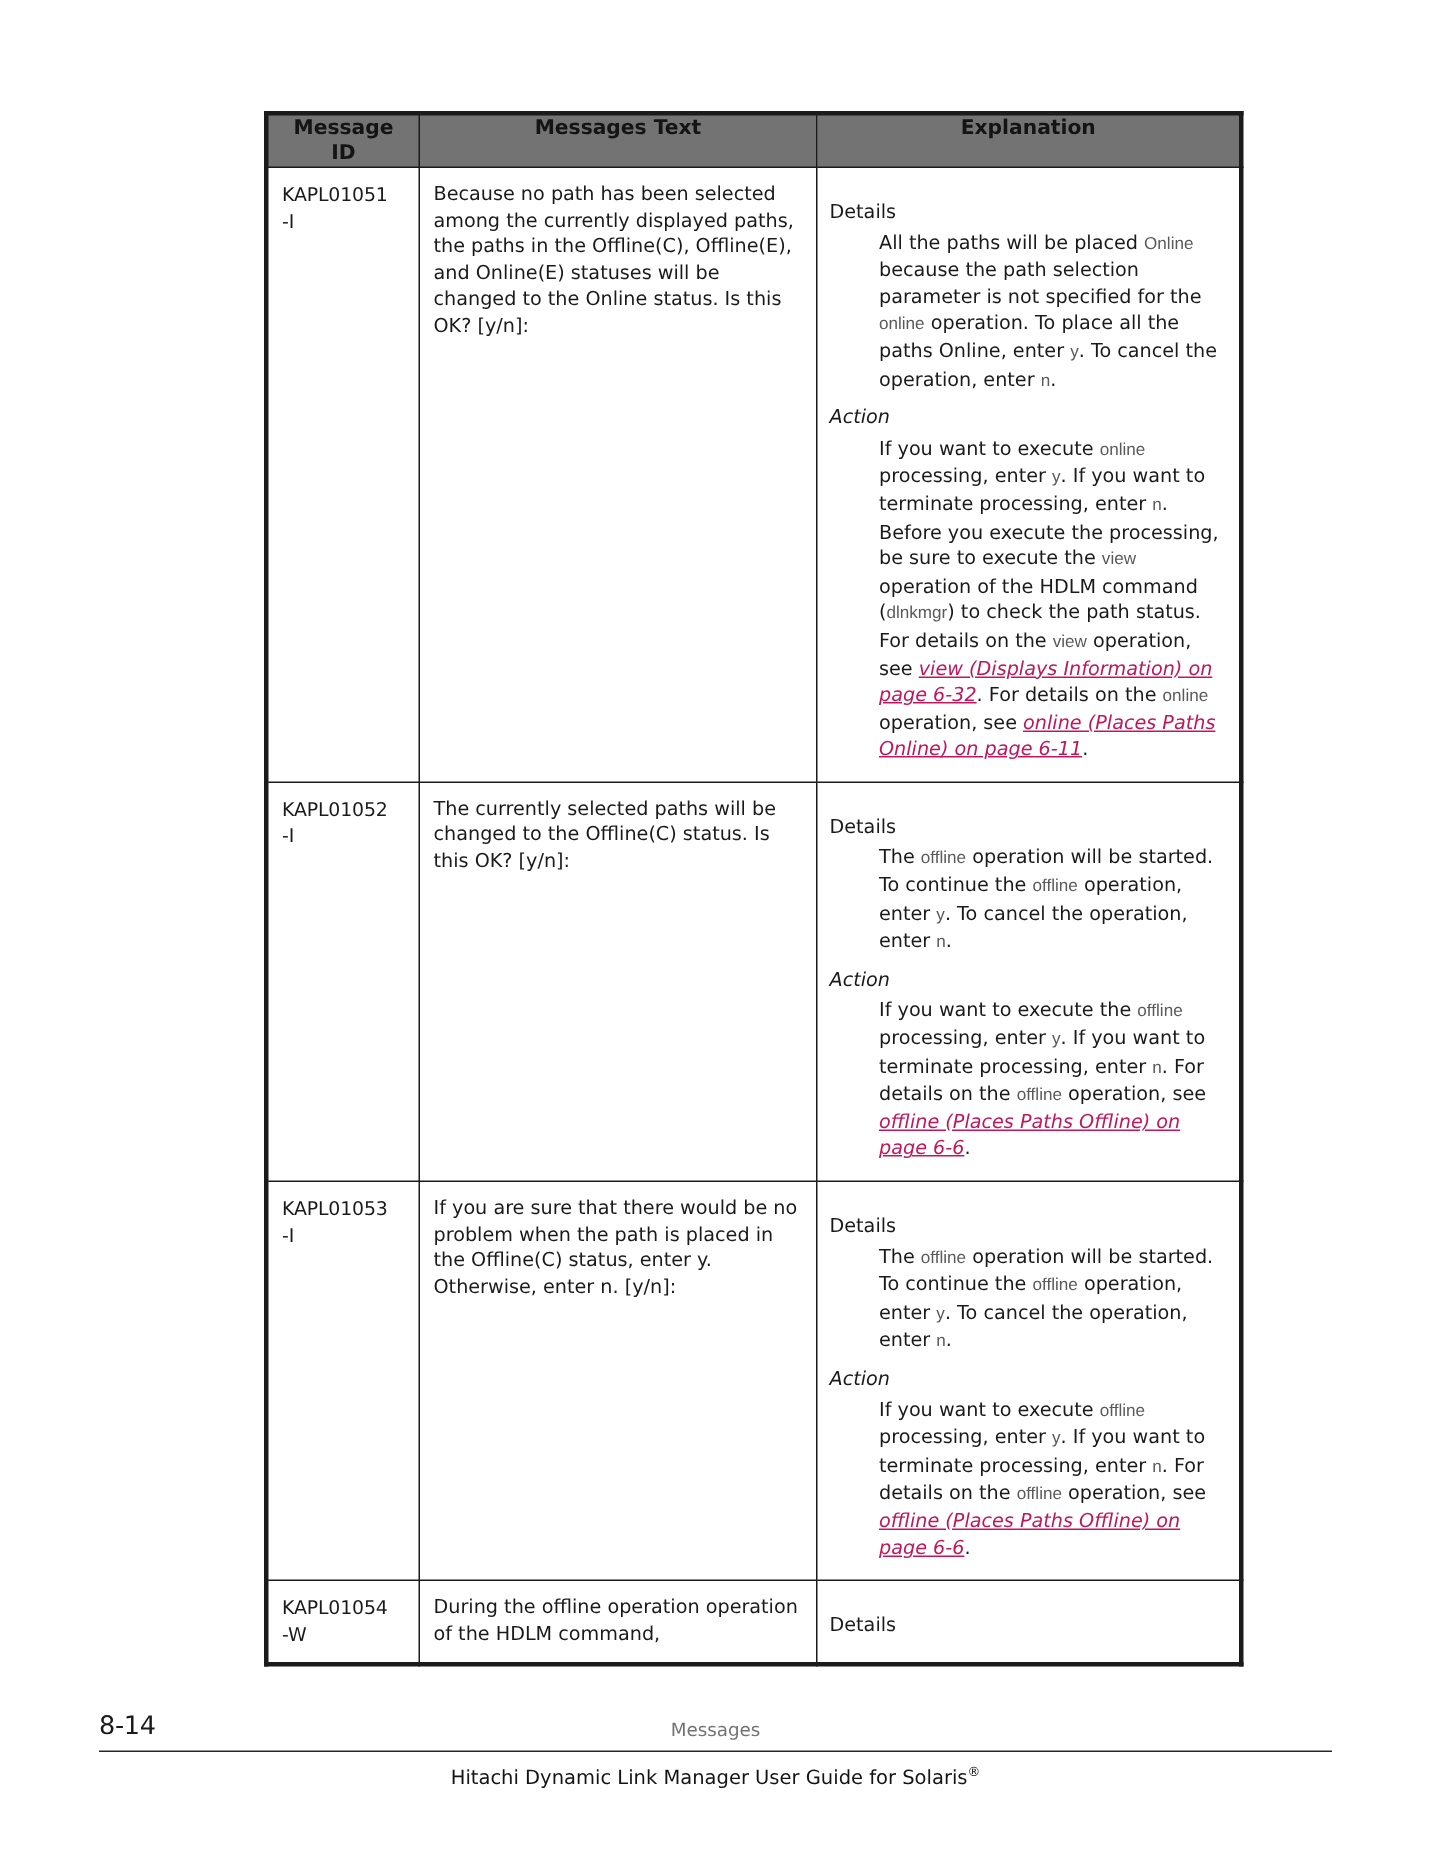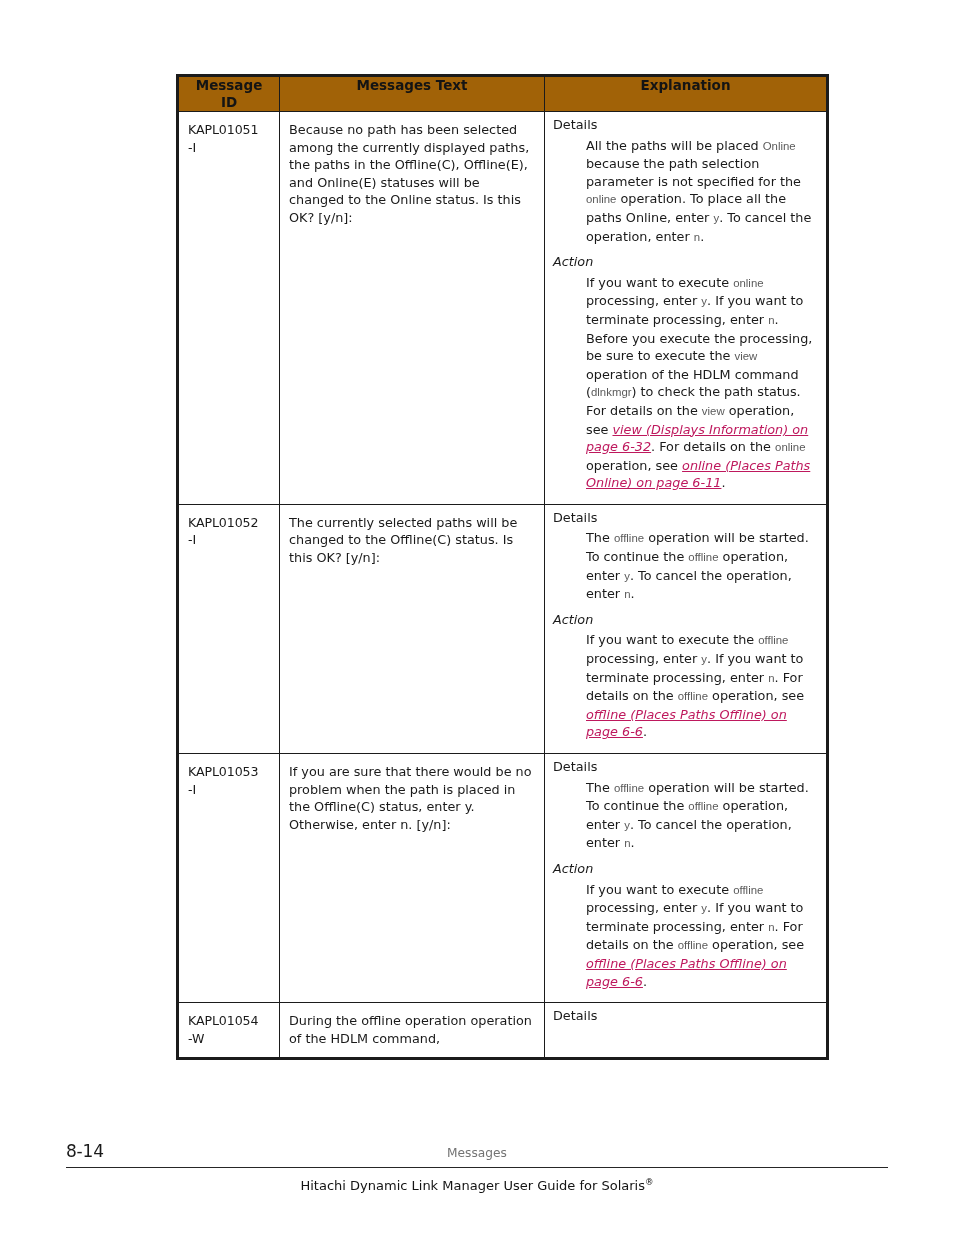--- a/index.html
+++ b/index.html
@@ -40,21 +40,21 @@
   .msg-table td {
     border-left: 1.5px solid #1b1b1b;
     border-right: 1.5px solid #1b1b1b;
     border-top: 1.5px solid #1b1b1b;
     border-bottom: 1.5px solid #1b1b1b;
     vertical-align: top;
     padding: 0;
   }
 
   thead th {
-    background: #a16207;
+    background: #737373;
     text-align: center;
     font-weight: bold;
     font-size: 13.5px;
     line-height: 17px;
     padding: 12px 6px 13px 6px;
     border-bottom: 3px solid #1b1b1b;
     color: #141414;
   }
 
   td.cell-id {
@@ -64,21 +64,21 @@
     letter-spacing: -0.1px;
   }
   td.cell-text {
     font-size: 12.8px;
     line-height: 17.6px;
     padding: 9px 8px 10px 9px;
   }
   td.cell-expl {
     font-size: 12.8px;
     line-height: 17.6px;
-    padding: 4px 8px 10px 8px;
+    padding: 21px 8px 10px 8px;
   }
 
   .lbl {
     margin: 0 0 3px 0;
     font-size: 12.8px;
     line-height: 17.6px;
   }
   .lbl.second { margin-top: 7px; font-style: italic; }
 
   .para {

